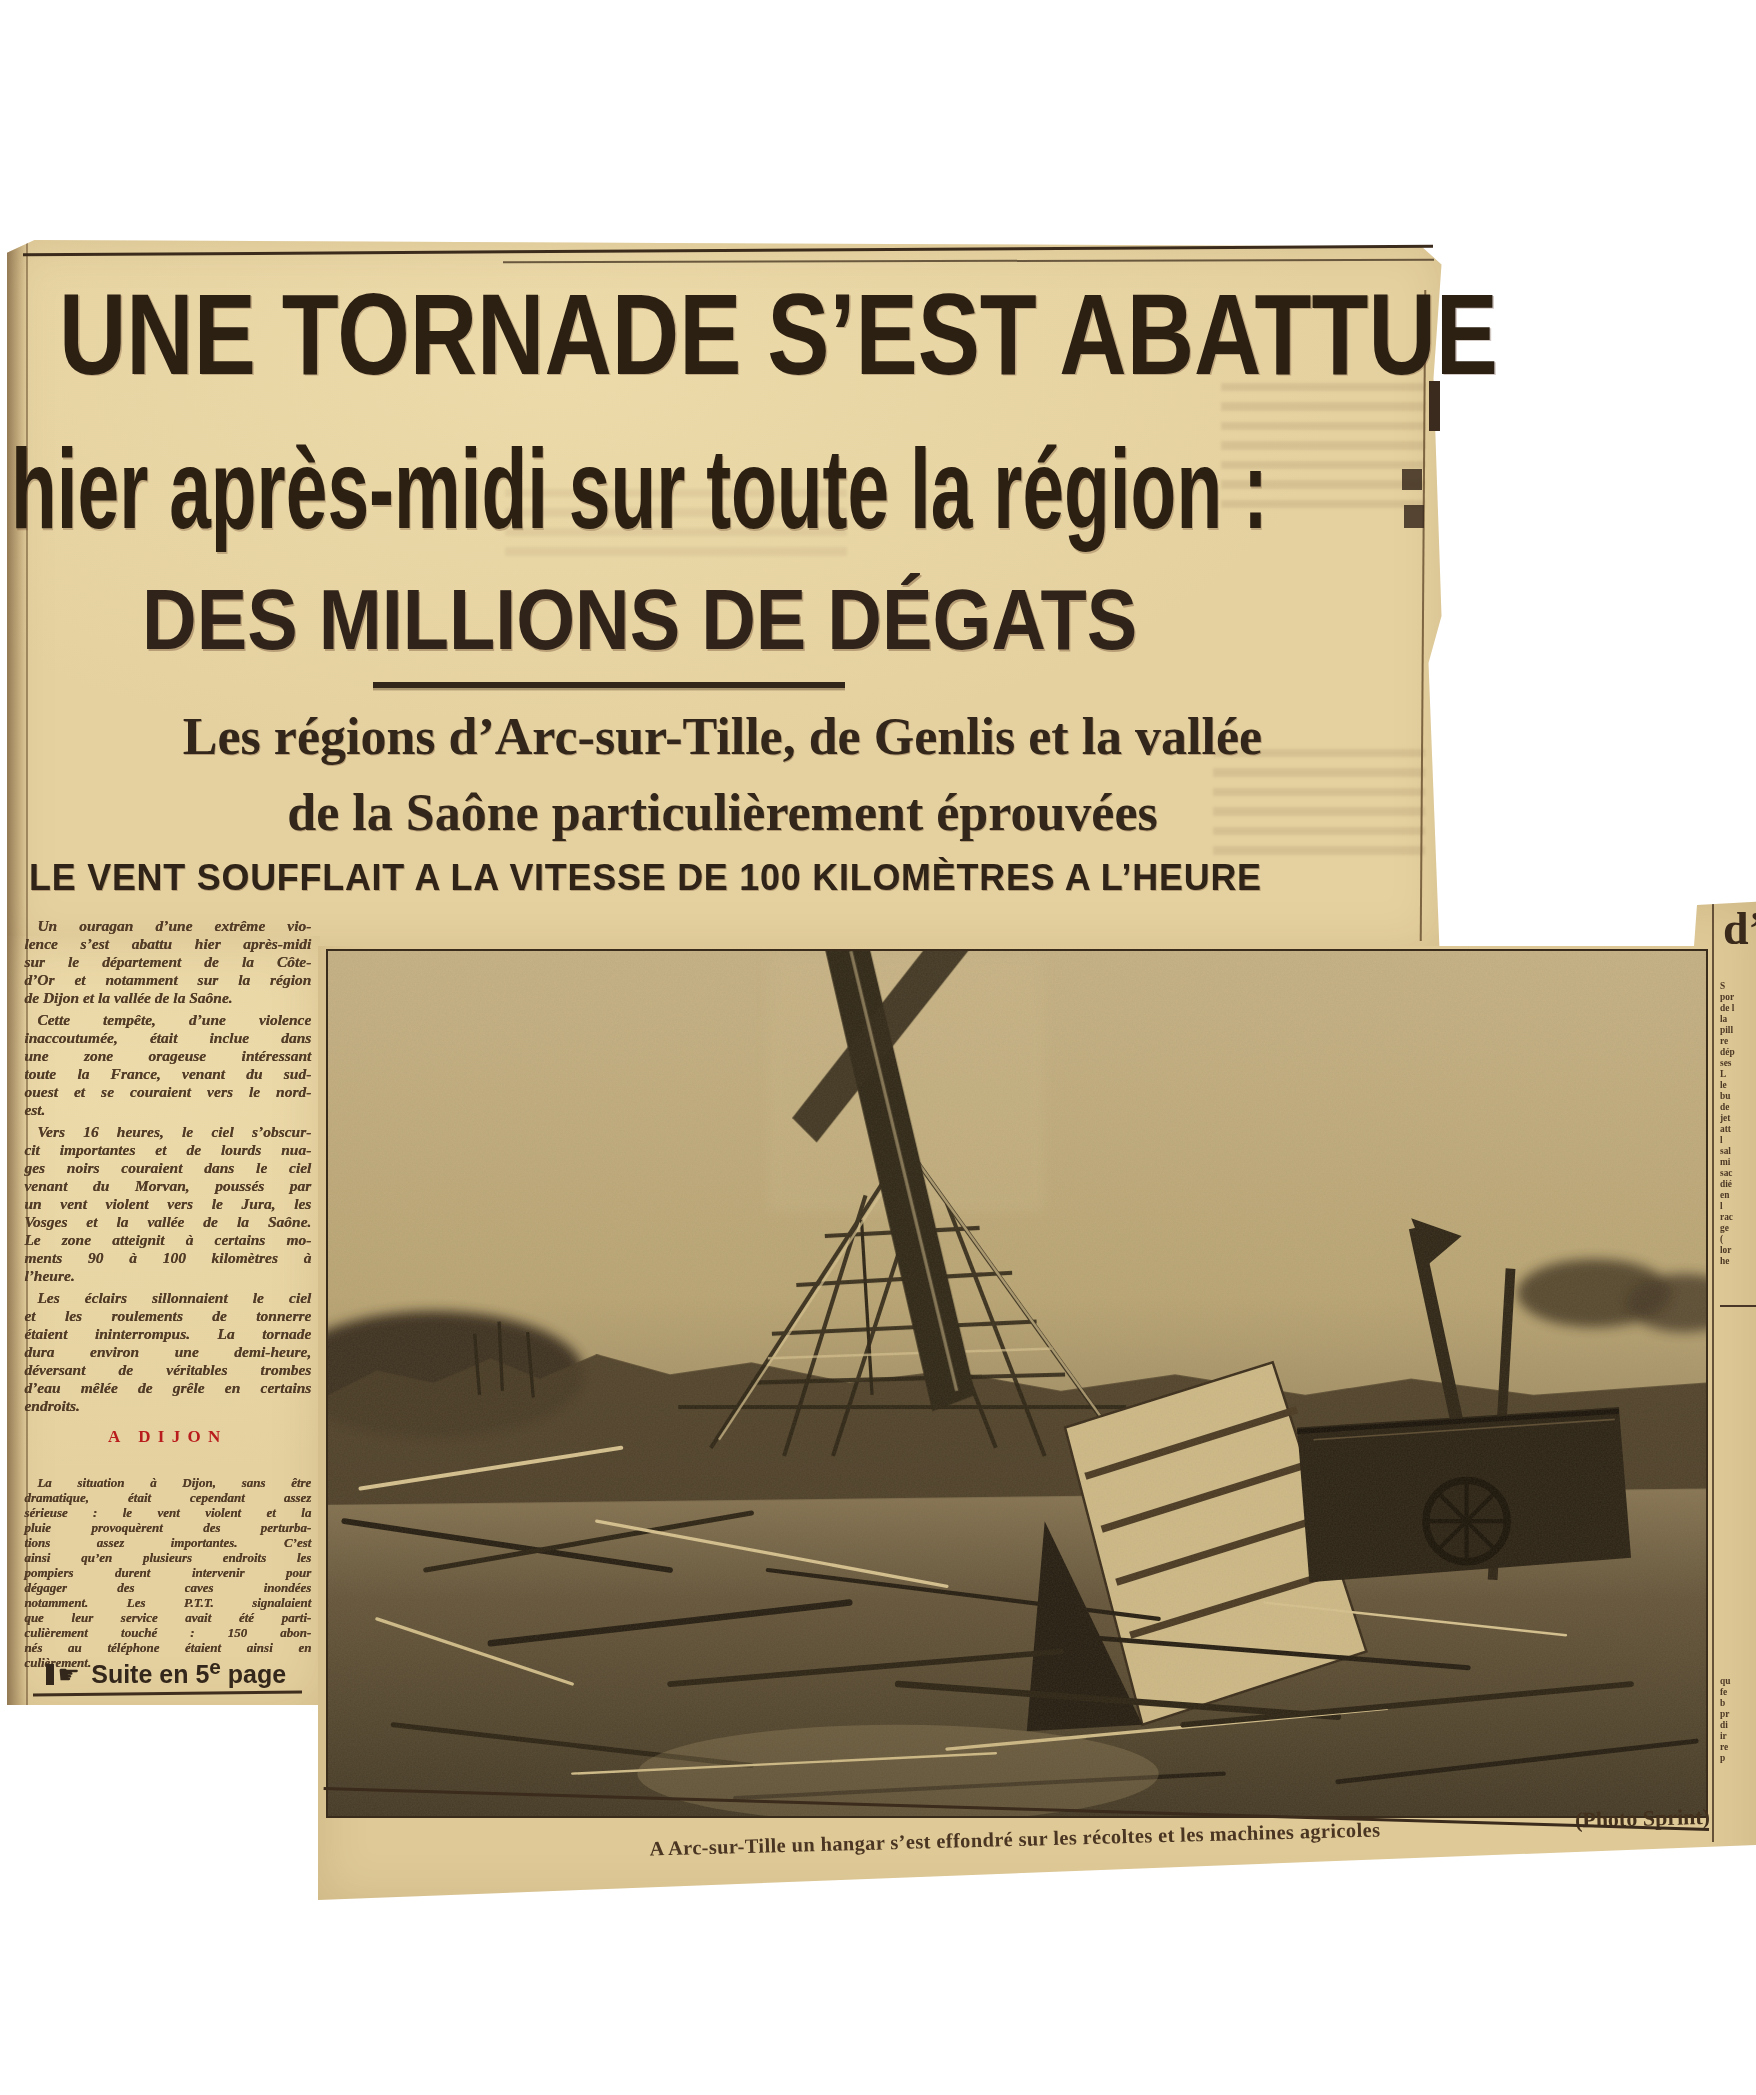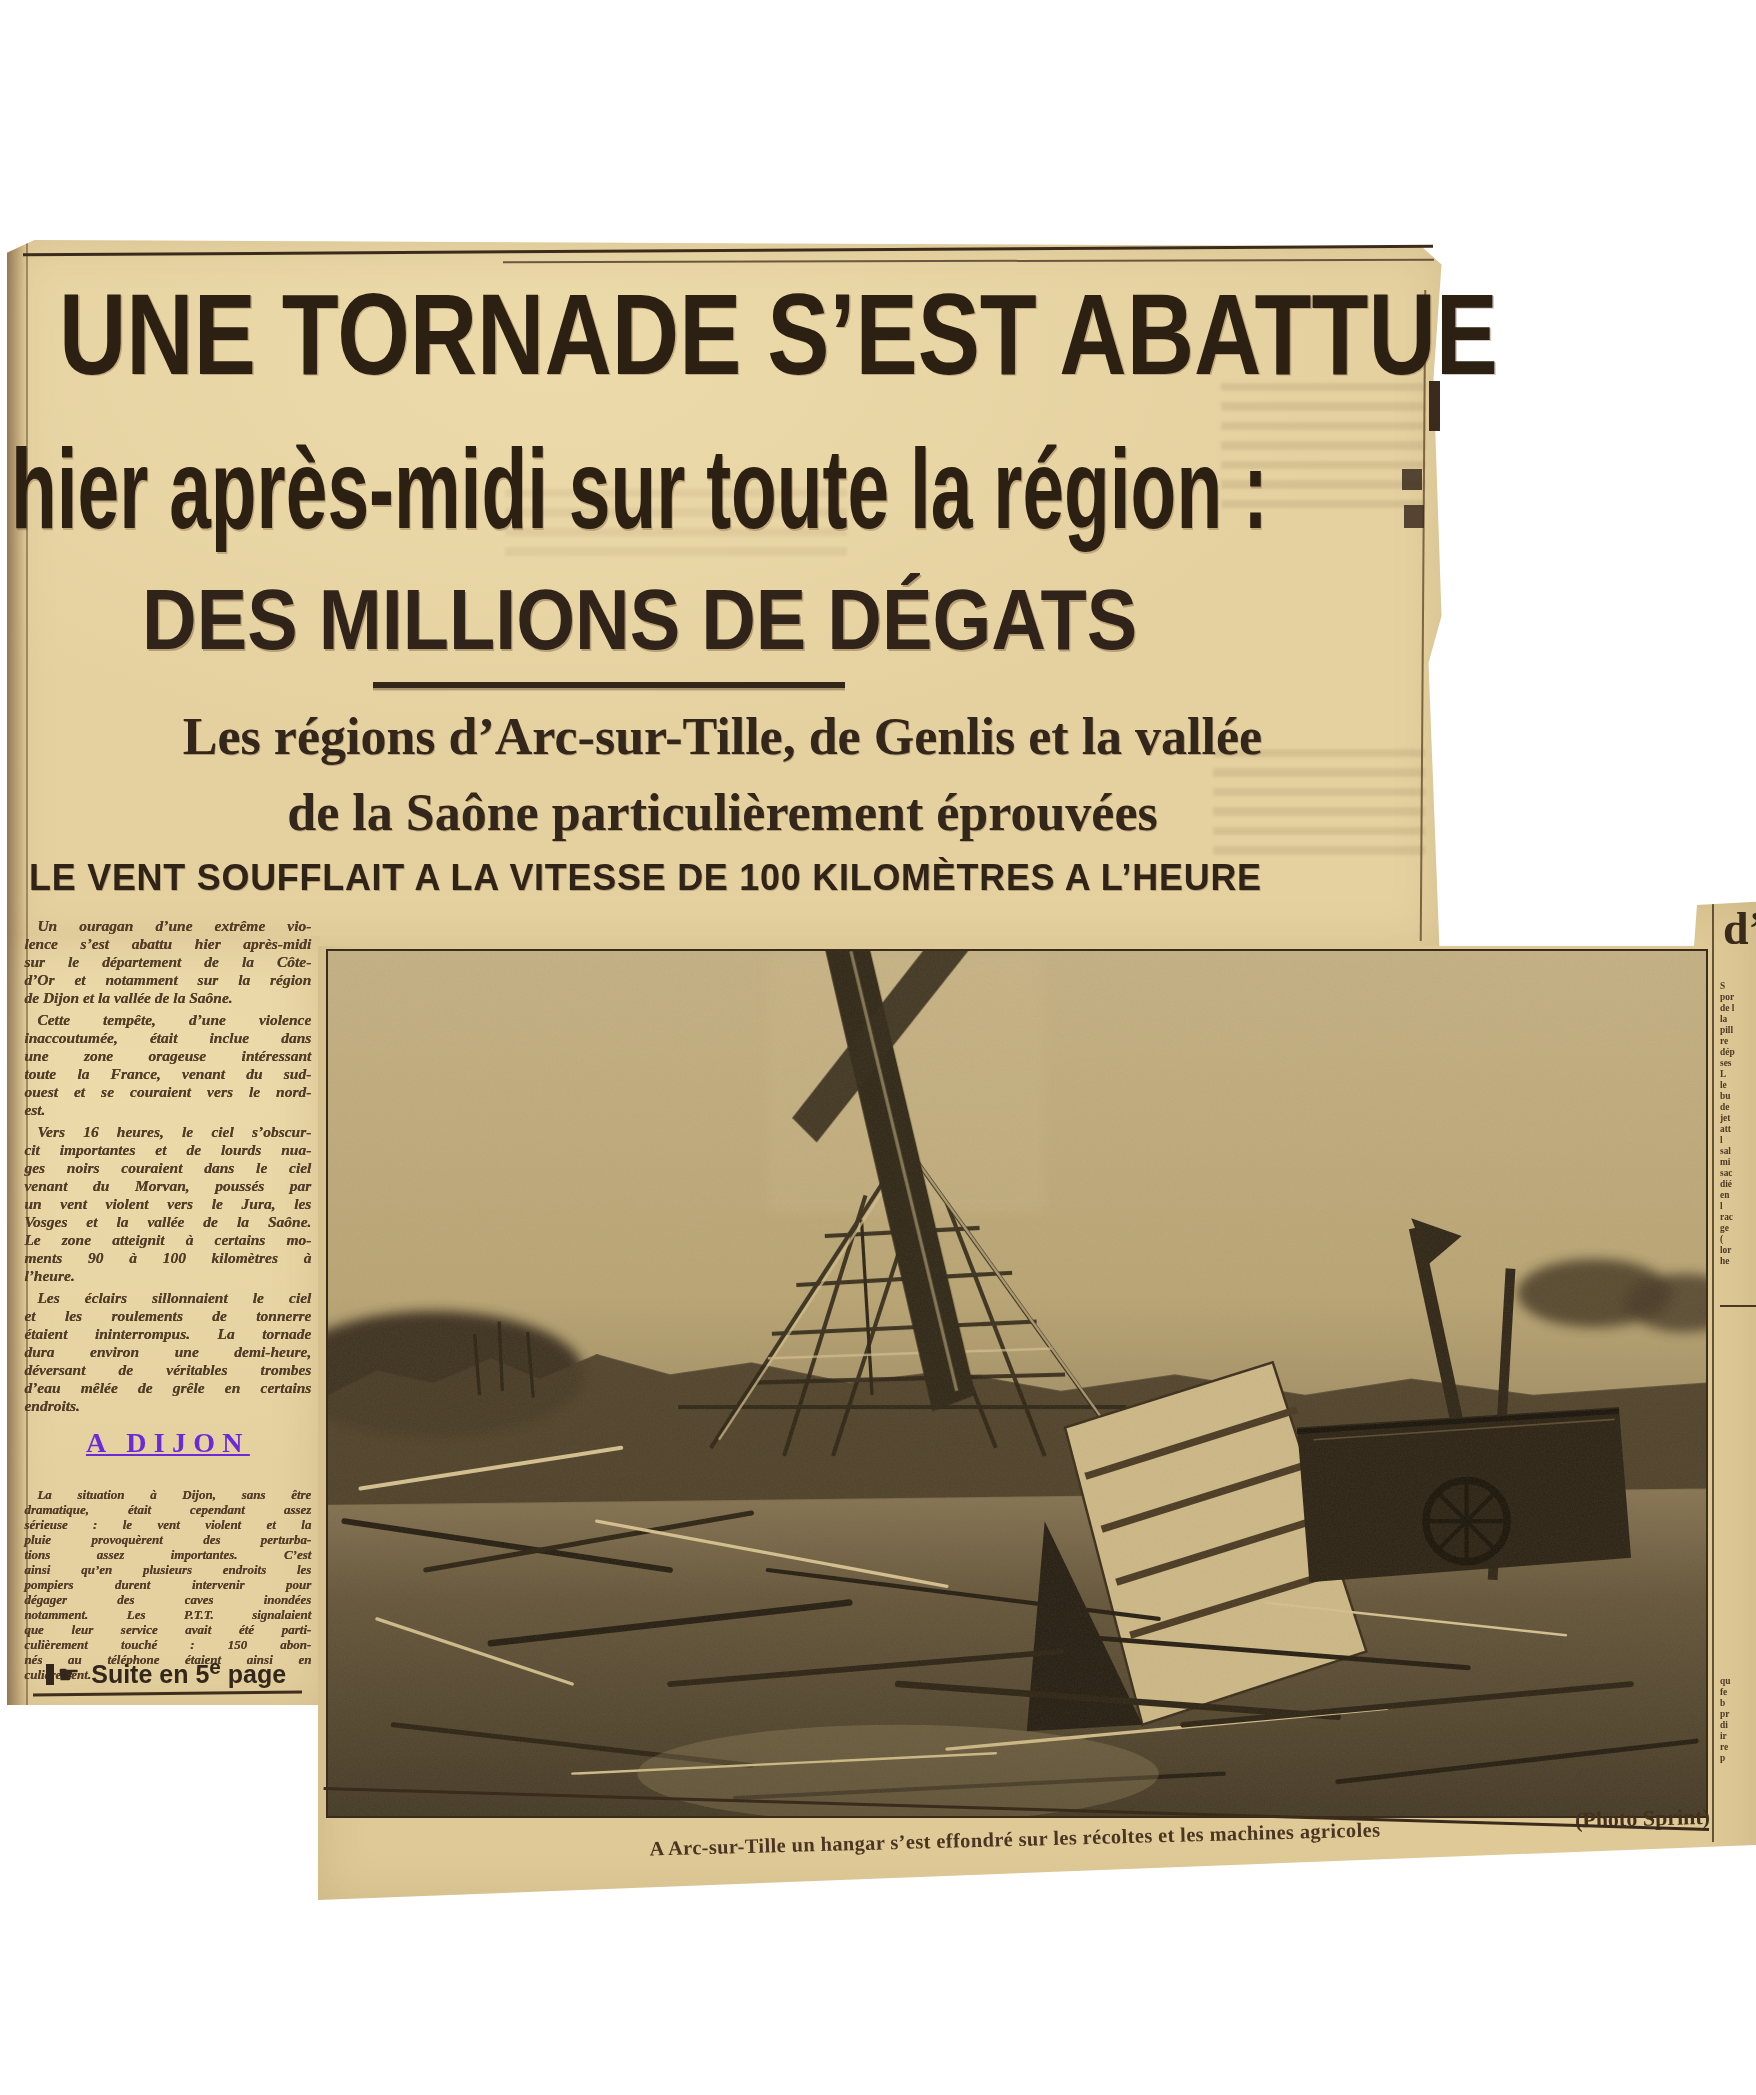--- a/index.html
+++ b/index.html
@@ -49,22 +49,22 @@
 
   
   #article-body{position:absolute;left:24.4px;top:917px;width:287px;color:#523c27;
       font-family:"Liberation Serif",serif;font-weight:700;}
   .para{font-size:15.5px;line-height:18px;margin:0 0 4.1px 0;
       text-shadow:0 0 0.6px rgba(82,60,39,.9);}
   .para.small{font-size:13px;line-height:15px;margin-top:28px;}
   .bline{text-align:justify;text-align-last:justify;font-style:italic;}
   .bline.lastline{text-align-last:left;}
   .bline.firstline{padding-left:13px;}
-  .col-heading{font-size:28px;font-weight:700;letter-spacing:7.3px;text-align:center;
-      margin:11.4px 0 9.8px 0;color:#6d28d9;text-decoration:underline;}
+  .col-heading{font-size:17px;font-weight:700;letter-spacing:7.3px;text-align:center;
+      margin:11.4px 0 9.8px 0;color:#b91c1c;}
   .suite{position:absolute;left:46px;top:1655px;font-family:"Liberation Sans",sans-serif;
       font-weight:700;font-size:25px;color:#33261a;white-space:nowrap;}
   .suite .hand{font-family:"DejaVu Sans",sans-serif;margin-right:11.4px;}
   .suite .bracket{display:inline-block;width:8.1px;height:21px;background:#33261a;margin-right:3.3px;
       vertical-align:-1.6px;}
   .col-bottom-rule{position:absolute;left:33px;top:1692px;width:269px;height:3.3px;background:#3f2e1e;
       transform:rotate(-.6deg);}
 
   
   #photo-block{position:absolute;left:318px;top:900px;width:1439px;height:1003px;

